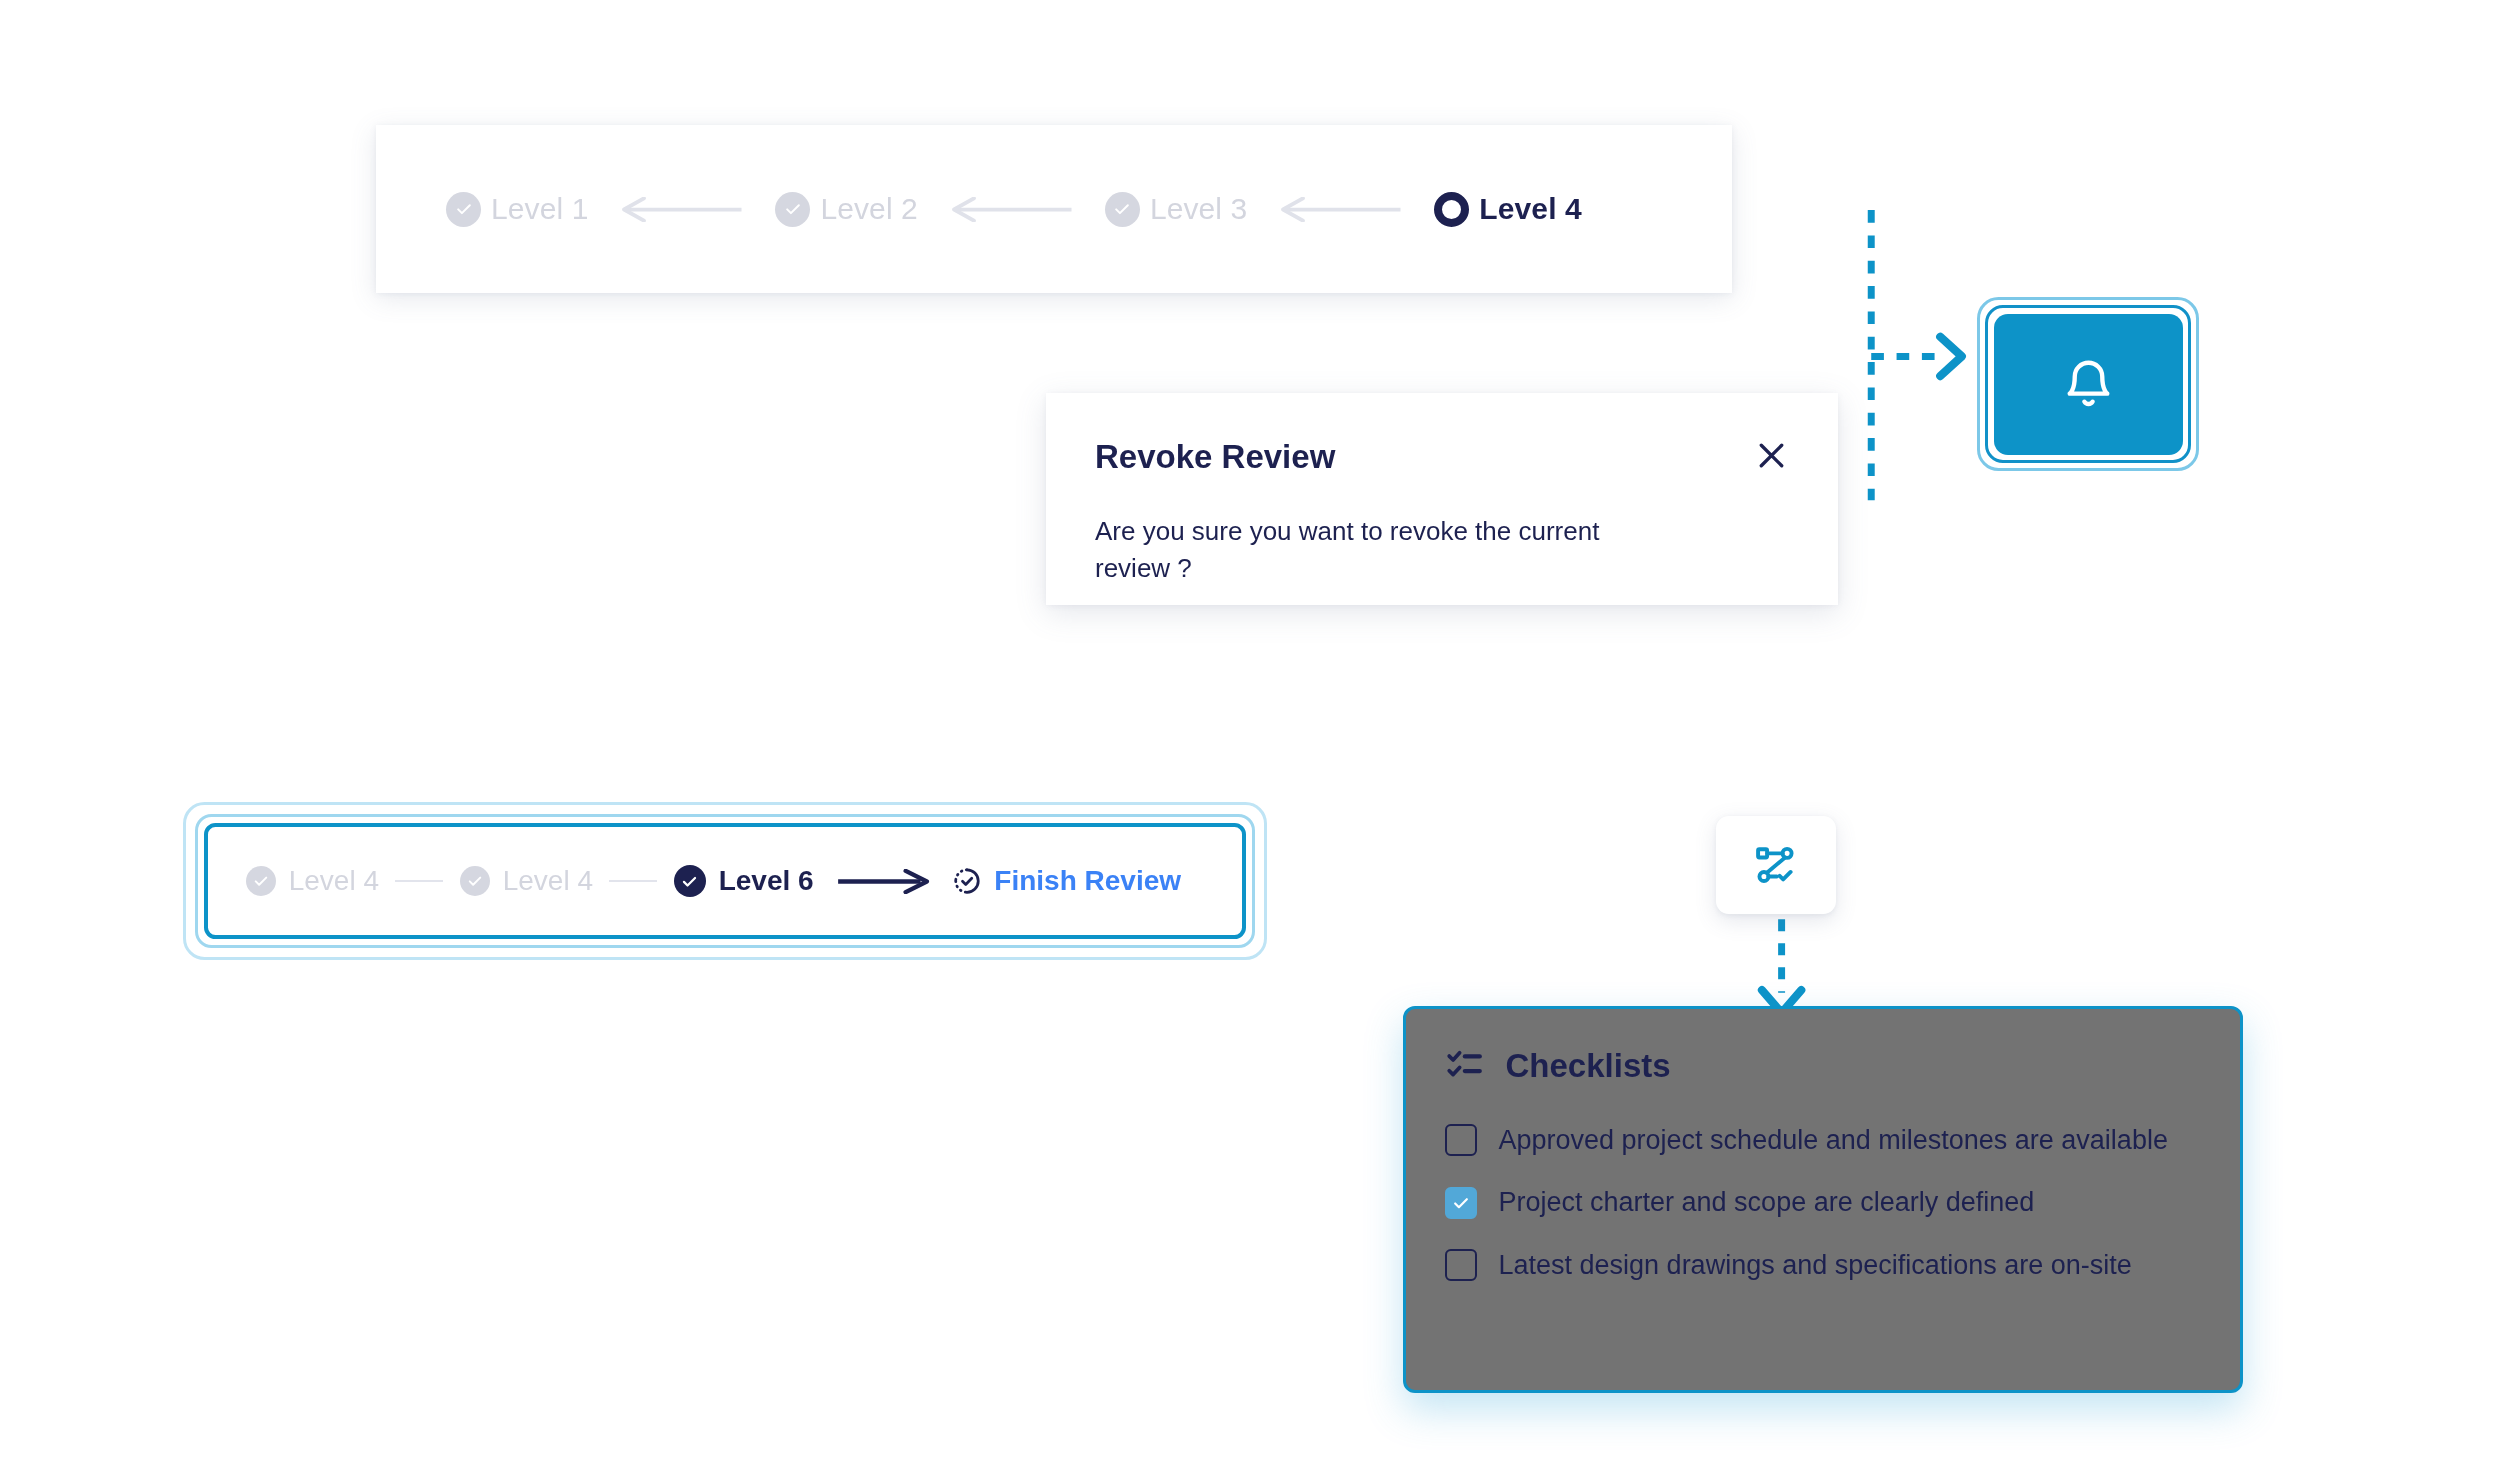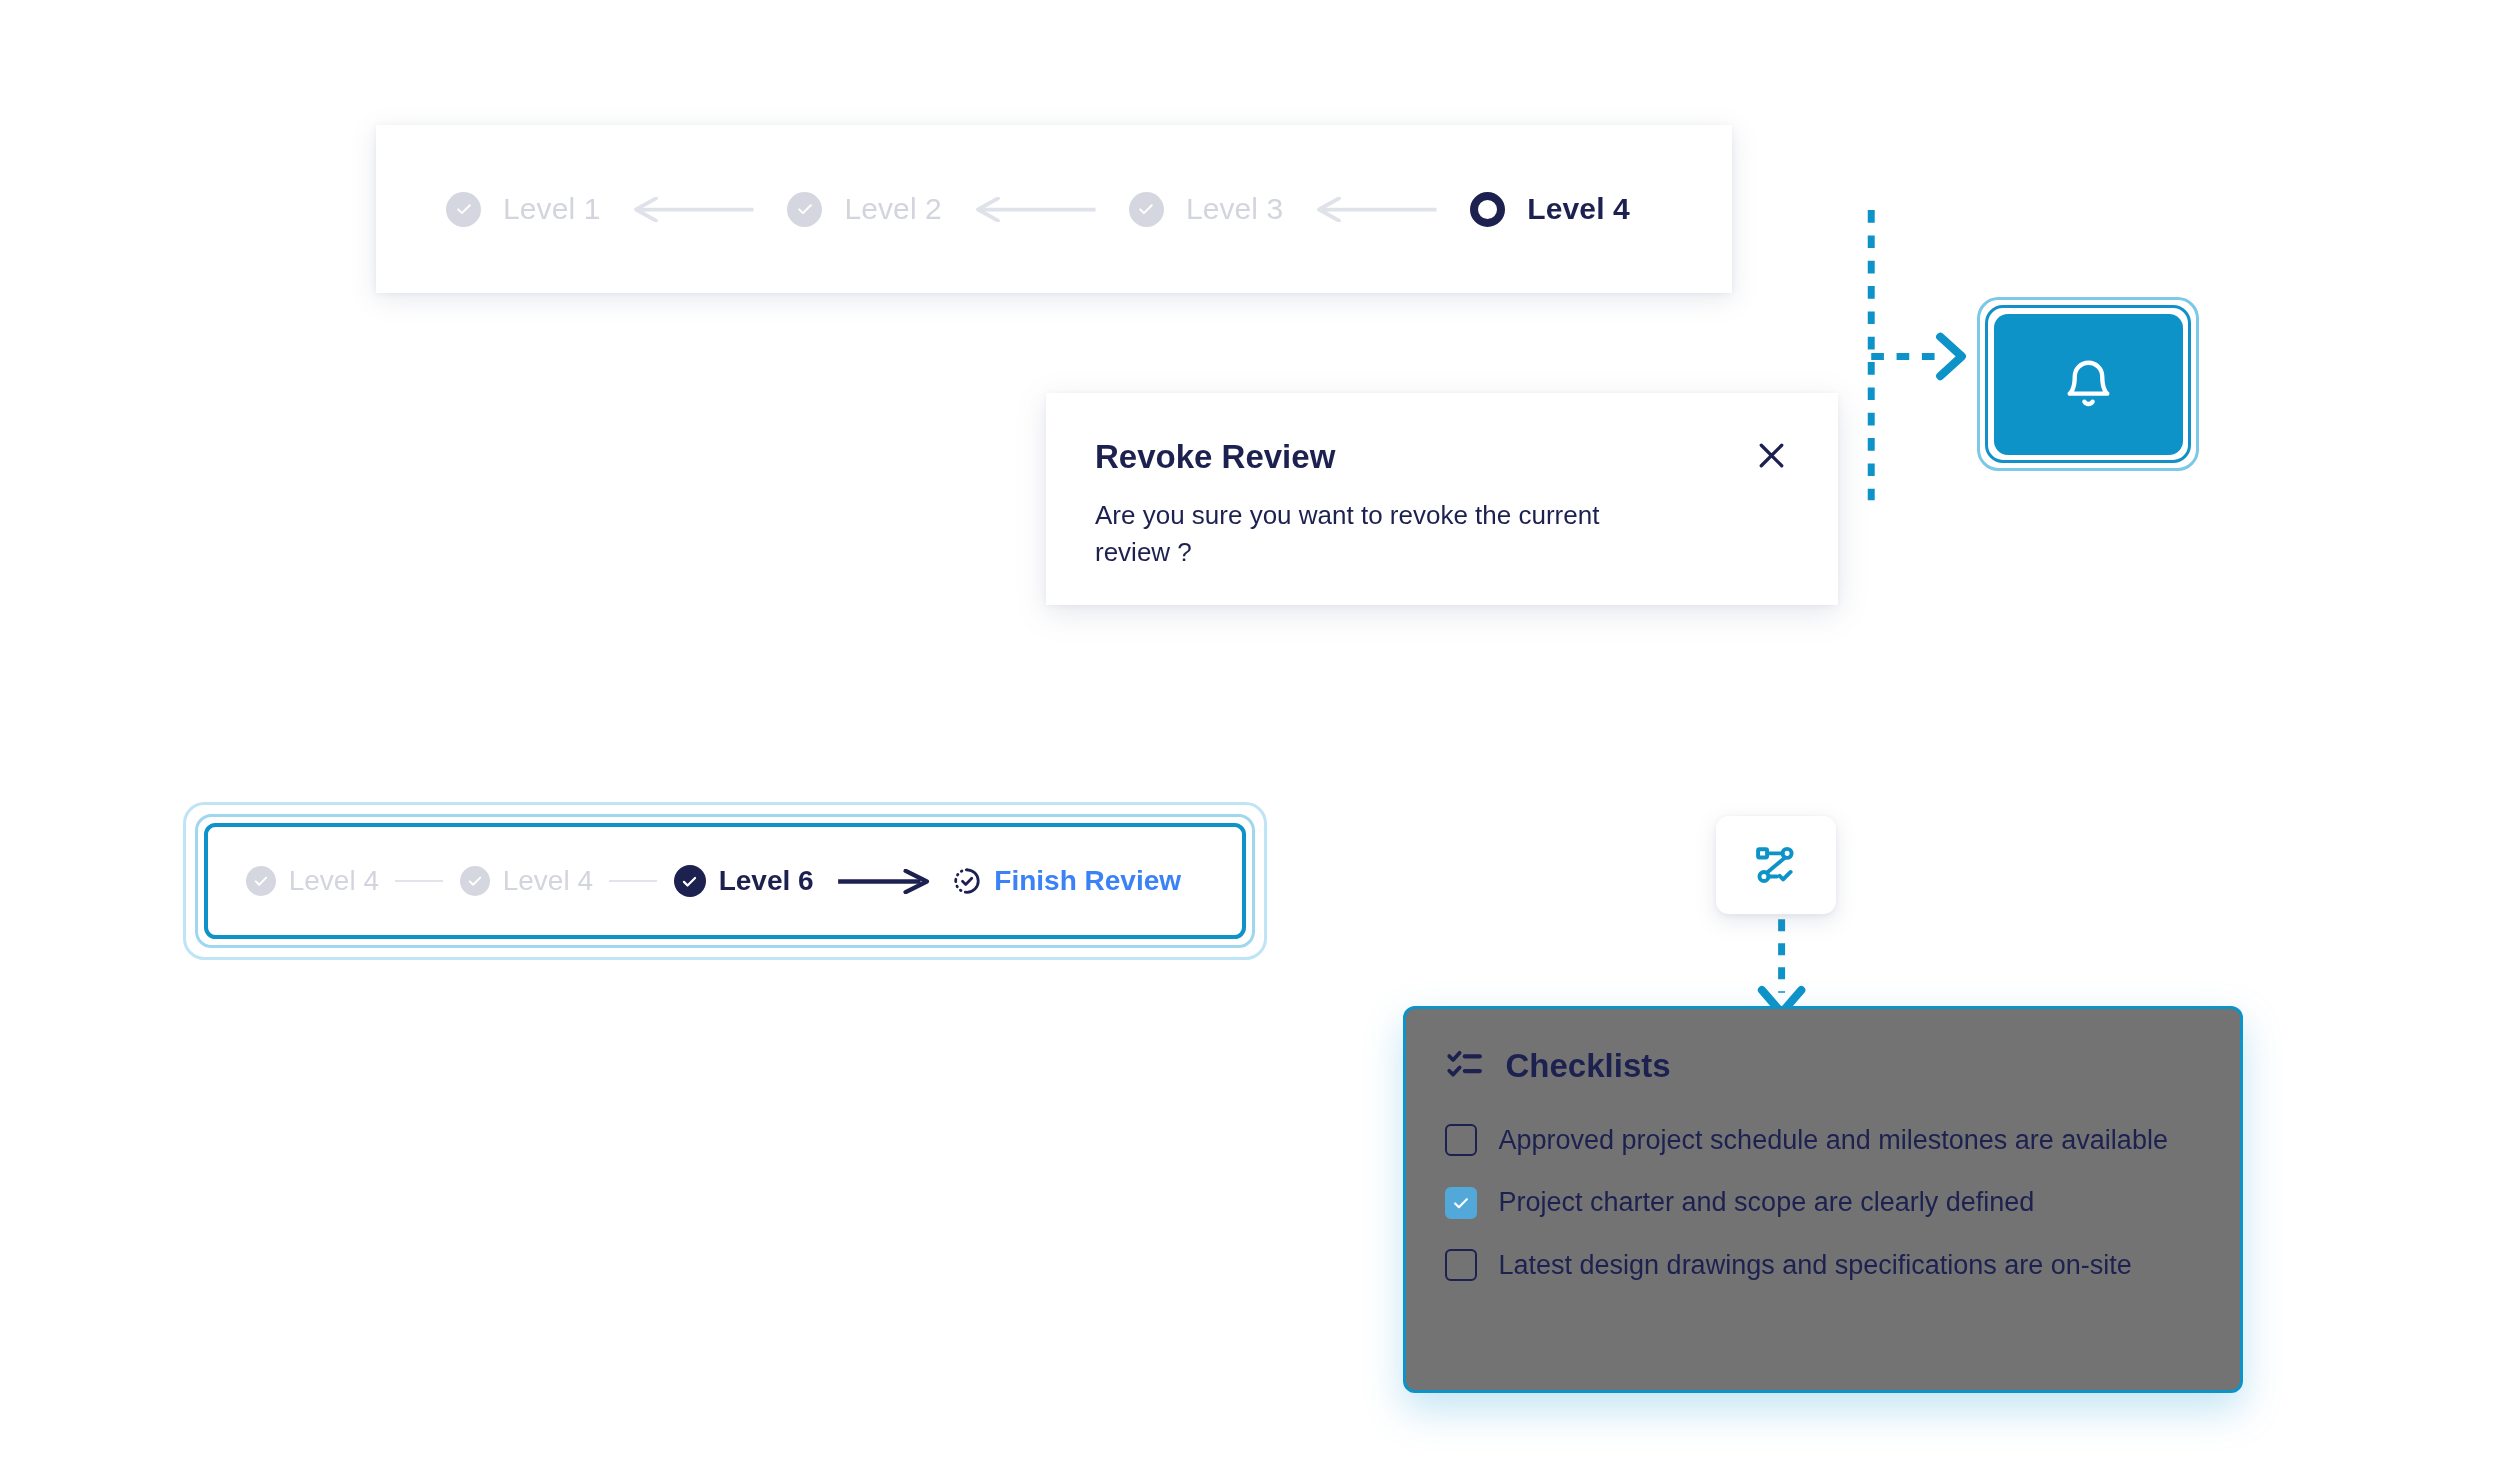--- a/index.html
+++ b/index.html
@@ -28,21 +28,21 @@
     background: #ffffff;
     box-shadow: 0 6.3px 25px rgba(100,115,145,0.16), 0 1.3px 6.3px rgba(100,115,145,0.10);
     display: flex;
     align-items: center;
     padding-left: 70px;
     box-sizing: border-box;
   }
 
   
   .stepper { display: flex; align-items: center; }
-  .step { display: flex; align-items: center; gap: 22px; }
+  .step { display: flex; align-items: center; gap: 10px; }
   .step-label {
     font-size: 30px;
     letter-spacing: 0.1px;
     white-space: nowrap;
   }
   .step.done .step-label { color: #d3d5de; font-weight: 400; }
   .step.current .step-label { color: #1d2150; font-weight: 700; }
 
   .circle-check {
     width: 35px; height: 35px;
@@ -90,21 +90,21 @@
     color: #1d2150;
     line-height: 1;
   }
   .dialog-close {
     width: 35px; height: 35px;
     flex: none;
     margin-top: -2.5px;
     cursor: pointer;
   }
   .dialog-body {
-    margin-top: 24px;
+    margin-top: 40px;
     font-size: 26px;
     line-height: 1.42;
     color: #1d2150;
     max-width: 520px;
   }
 
   
   .bell-wrap {
     position: absolute;
     left: 1977px;

